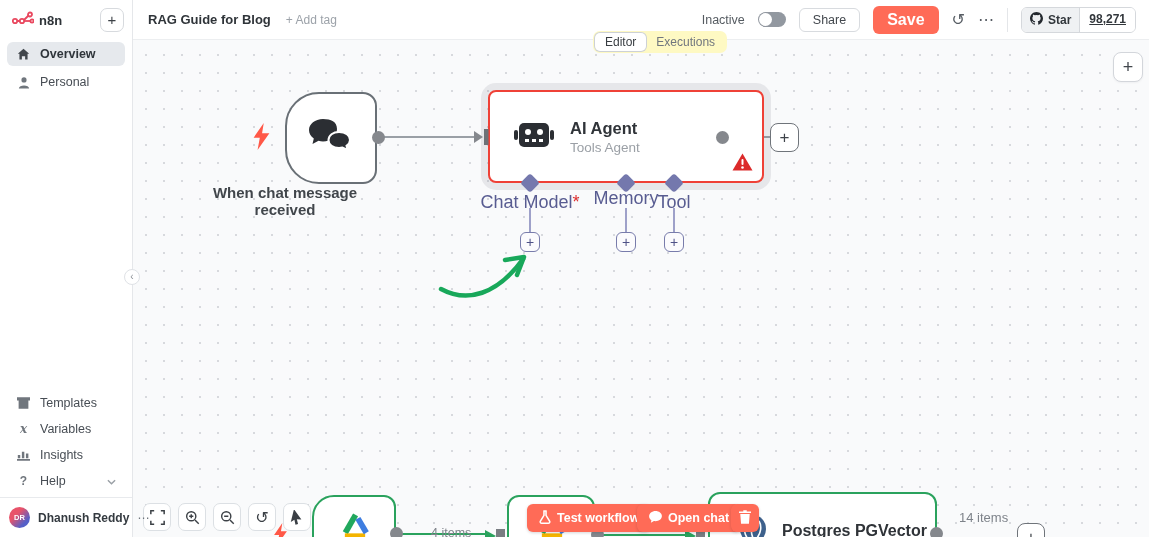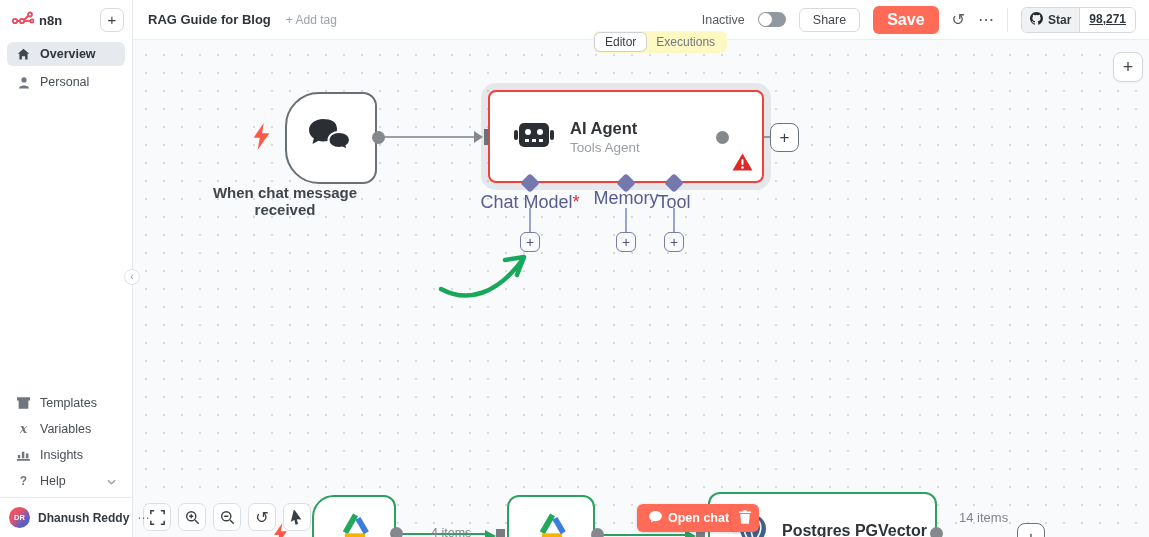--- a/index.html
+++ b/index.html
@@ -392,20 +392,28 @@
             <path d="M8 6 C5 12 6 20 10 25 M15 5 C12 12 13 21 16 26 M21 7 C24 12 23 19 19 24" stroke="#fff" stroke-width="1.6" fill="none"></path>
           </svg>
         </span>
         <span class="postgres-title">Postgres PGVector</span>
       </div>
     </div>
     <div class="node-dot" style="left:797px; top:487px;"></div>
     <div class="items-badge" style="left:826px; top:470px; font-size:13px;">14 items</div>
     <button class="plus-node" style="left:884px; top:483px; width:28px; height:28px;">+</button>
 
+    <button class="fab" style="left:394px; top:464px;">
+      <span>
+        <svg width="12" height="14" viewBox="0 0 14 16" fill="none" stroke="#fff" stroke-width="1.8">
+          <path d="M5 1 H9 M5.8 1 V6 L1.5 13 A1.6 1.6 0 0 0 3 15.2 H11 A1.6 1.6 0 0 0 12.5 13 L8.2 6 V1"></path>
+          </svg>
+      </span>
+      <span>Test workflow</span>
+    </button>
     <button class="fab" style="left:504px; top:464px;">
       <span>
         <svg width="13" height="12" viewBox="0 0 16 15" fill="#fff">
             <path d="M8 0 C3.6 0 0 2.9 0 6.5 c0 2 1.1 3.8 2.9 5 L2.2 14.6 L6 12.6 c0.65 0.12 1.3 0.18 2 0.18 c4.4 0 8 -2.9 8 -6.5 S12.4 0 8 0 Z"></path>
           </svg>
       </span>
       <span>Open chat</span>
     </button>
     <button class="fab icon-only" style="left:598px; top:464px;">
       <span>

